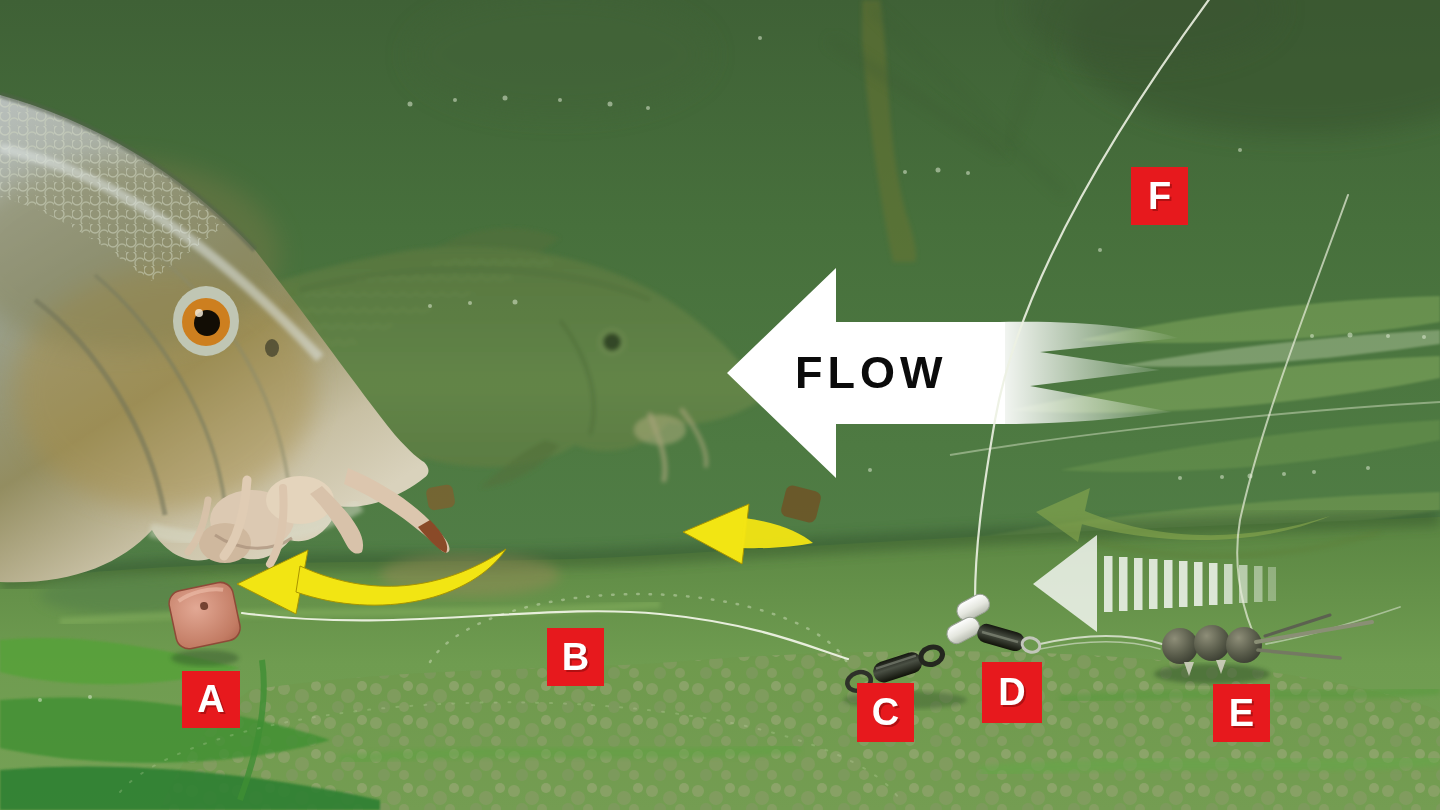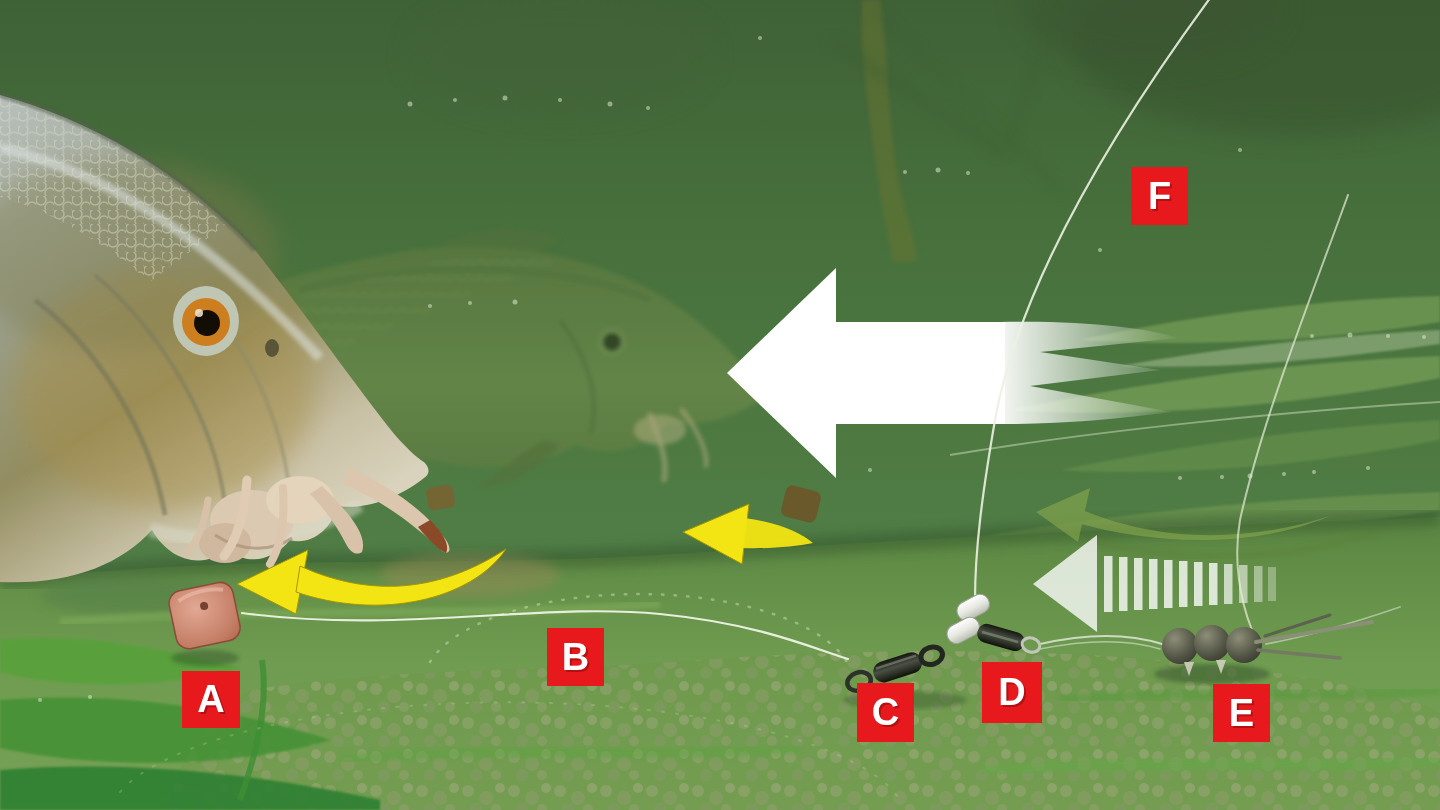--- a/index.html
+++ b/index.html
@@ -304,20 +304,21 @@
     <circle cx="1368" cy="468" r="2"></circle>
         <circle cx="760" cy="38" r="2"></circle>
         <circle cx="1240" cy="150" r="2"></circle>
     <circle cx="1100" cy="250" r="2"></circle>
         <circle cx="870" cy="470" r="2"></circle>
         <circle cx="40" cy="700" r="2"></circle>
     <circle cx="90" cy="697" r="2"></circle>
   </g>
 </svg>
 
+<div class="flow-label">FLOW</div>
 
 <div class="marker" style="left:182px;top:671px;width:58px;height:57px">A</div>
 <div class="marker" style="left:547px;top:628px;width:57px;height:58px">B</div>
 <div class="marker" style="left:857px;top:683px;width:57px;height:59px">C</div>
 <div class="marker" style="left:982px;top:662px;width:60px;height:61px">D</div>
 <div class="marker" style="left:1213px;top:684px;width:57px;height:58px">E</div>
 <div class="marker" style="left:1131px;top:167px;width:57px;height:58px">F</div>
 
 </div>
 

